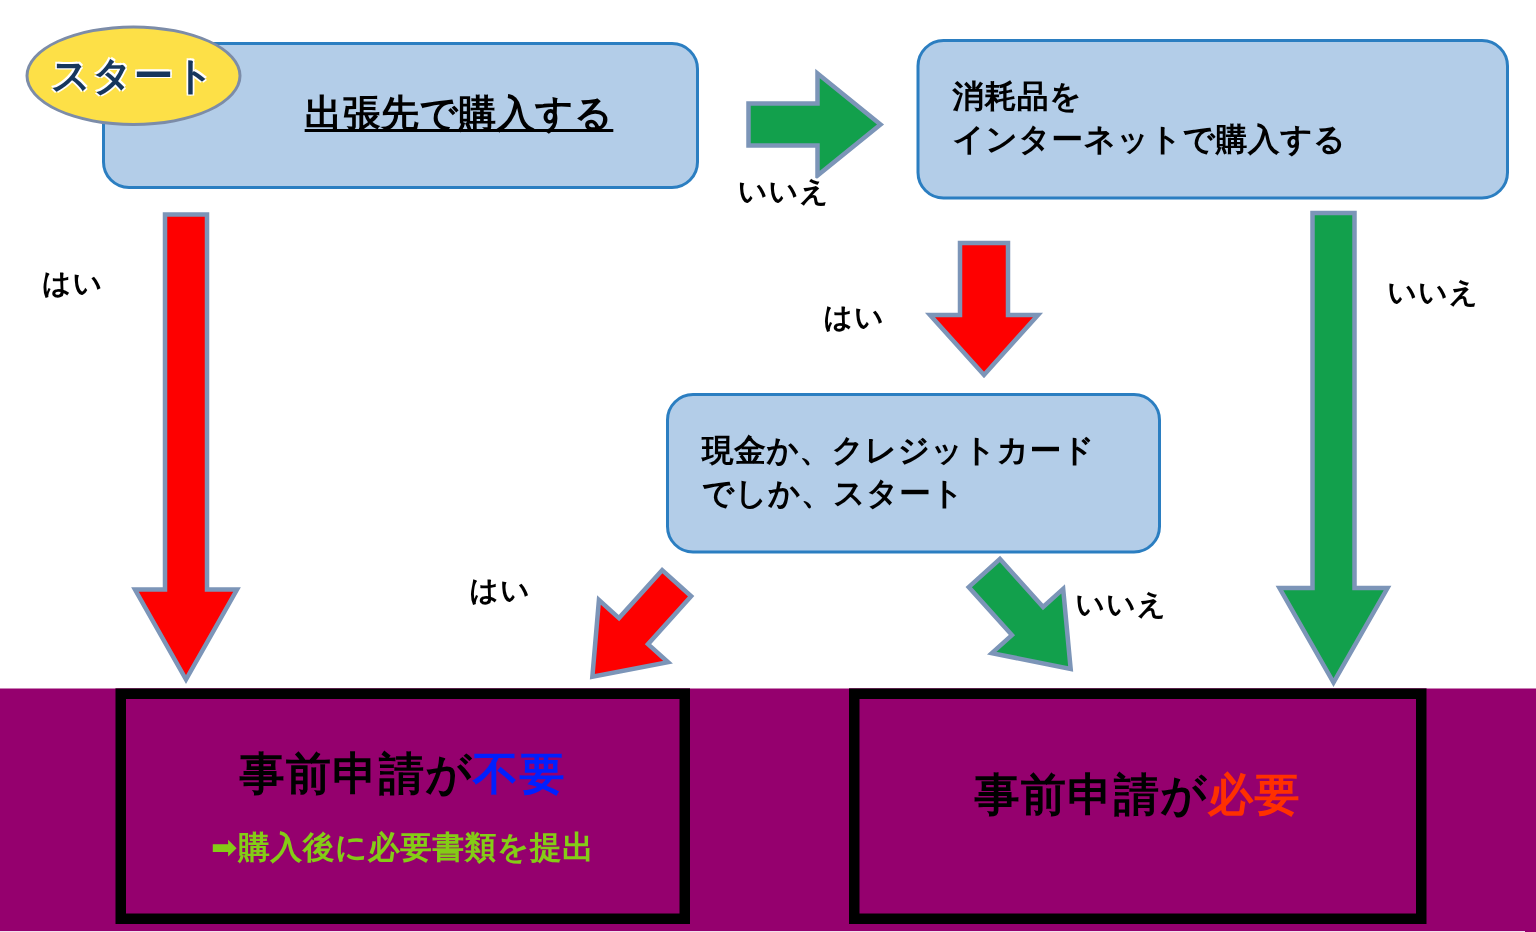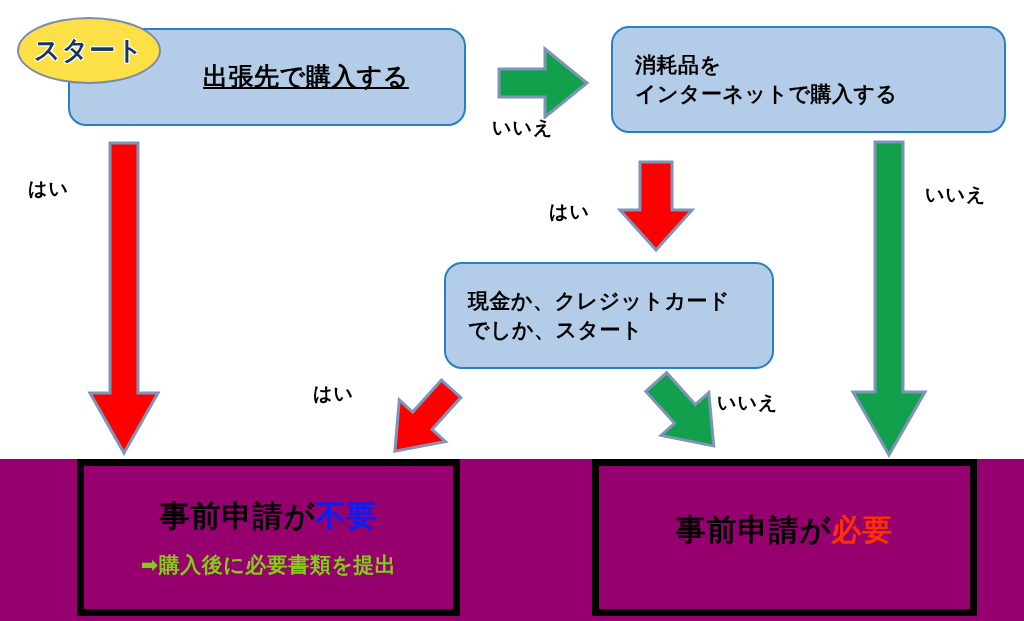--- a/index.html
+++ b/index.html
@@ -100,21 +100,21 @@
     box-sizing: border-box;
     background: #95006e;
     border: 7px solid #000000;
     display: flex;
     flex-direction: column;
     align-items: center;
     justify-content: center;
     text-align: center;
   }
   #result-left  { left: 77px;  top: 459px; width: 383px; height: 157px; }
-  #result-right { left: 592px; top: 459px; width: 385px; height: 157px; }
+  #result-right { left: 566px; top: 459px; width: 385px; height: 157px; }
 
   .result-title {
     font-size: 30px;
     font-weight: bold;
     color: #000000;
     letter-spacing: 1px;
     margin-bottom: 14px;
     white-space: nowrap;
   }
   .result-title .hl-blue { color: #0020ff; }

